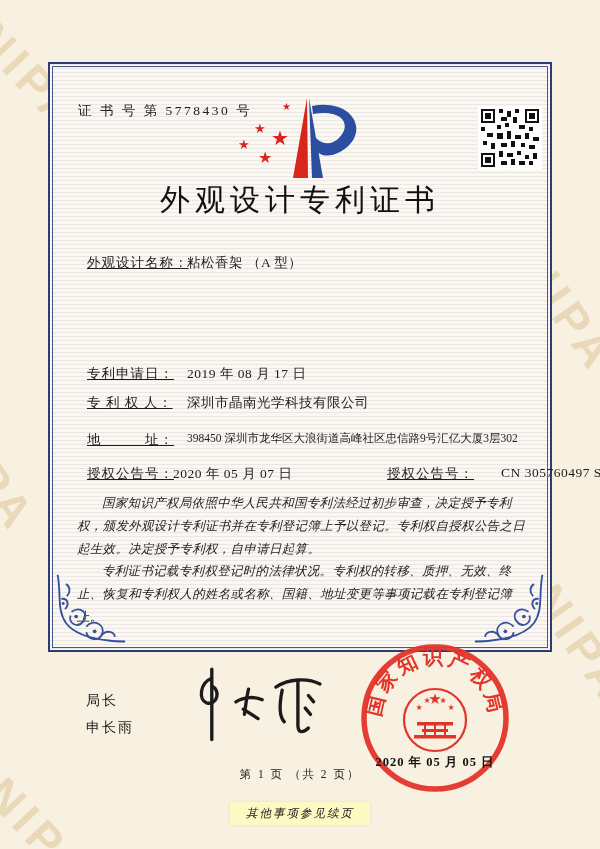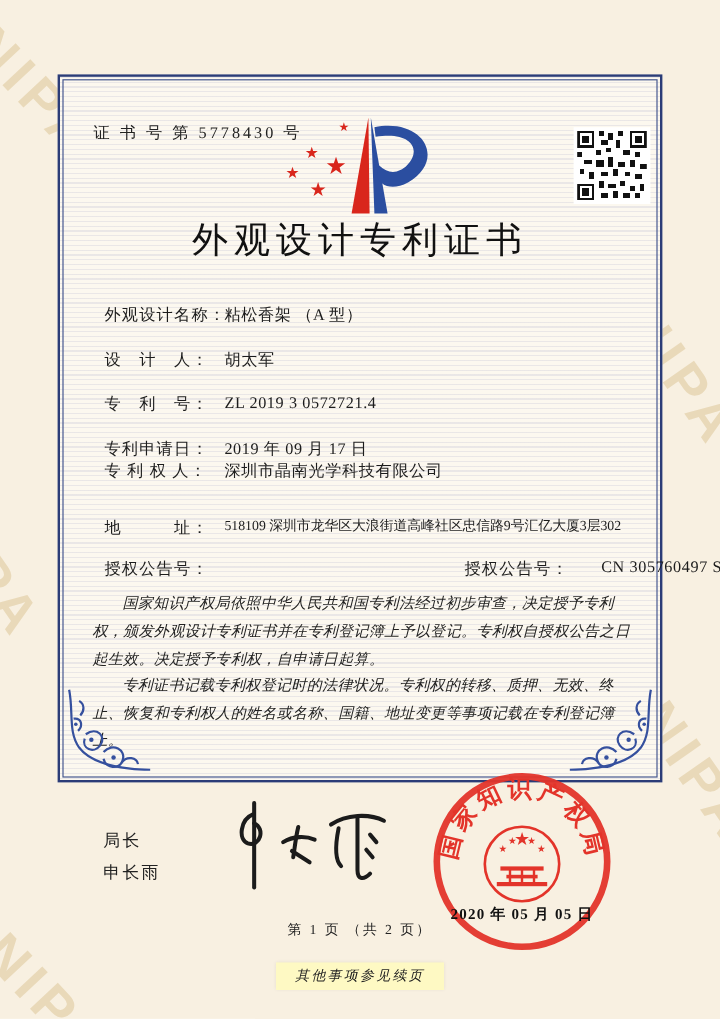--- a/index.html
+++ b/index.html
@@ -44,24 +44,24 @@
   }
   .logo{position:absolute;left:50%;top:30px;transform:translateX(-50%);width:140px;height:88px;}
   .qr{position:absolute;left:428px;top:42px;width:64px;height:64px;background:#fff;padding:3px;box-sizing:border-box;}
   .qr svg{display:block;width:100%;height:100%;}
   .title{
     position:absolute;left:0;top:116px;width:100%;text-align:center;
     font-size:30px;font-weight:normal;letter-spacing:5px;color:#111;
   }
   
   .field-row{position:absolute;left:37px;font-size:13.5px;display:flex;white-space:nowrap;}
-  .f-label{width:100px;flex:0 0 auto;letter-spacing:1px;}
+  .f-label{width:100px;flex:0 0 auto;letter-spacing:1px;text-decoration:underline;}
   .f-value{letter-spacing:0.5px;}
   .row1{top:190px}.row2{top:227px}.row3{top:264px}.row4{top:301px}
-  .row5{top:320px}.row6{top:367px}.row6 .f-value{font-size:11.5px;letter-spacing:0;}
+  .row5{top:330px}.row6{top:367px}.row6 .f-value{font-size:11.5px;letter-spacing:0;}
   .row7{top:401px}
   .pair2{position:absolute;left:300px;top:0;display:flex;gap:28px;}
   .row7 .f-label{width:86px;}
   
   .body-text{
     position:absolute;left:27px;top:428px;width:452px;
     font-size:12.5px;line-height:1.82;font-style:italic;color:#222;
     letter-spacing:0.3px;
   }
   .body-text p{margin:0;text-indent:2em;}
@@ -165,42 +165,35 @@
       </g>
     </svg>
   </div>
 
   <div class="title">外观设计专利证书</div>
 
   <div class="field-row row1">
     <span class="f-label">外观设计名称：</span>
     <span class="f-value">粘松香架 （A 型）</span>
   </div>
-  <div class="field-row row2">
-    <span class="f-label">设　计　人：</span>
-    <span class="f-value">胡太军</span>
-  </div>
-  <div class="field-row row3">
-    <span class="f-label">专　利　号：</span>
-    <span class="f-value">ZL 2019 3 0572721.4</span>
-  </div>
   <div class="field-row row4">
     <span class="f-label">专利申请日：</span>
-    <span class="f-value">2019 年 09 月 17 日</span>
+    <span class="f-value">2019 年 08 月 17 日</span>
   </div>
   <div class="field-row row5">
     <span class="f-label">专 利 权 人：</span>
     <span class="f-value">深圳市晶南光学科技有限公司</span>
   </div>
   <div class="field-row row6">
     <span class="f-label">地　　　址：</span>
-    <span class="f-value">518109 深圳市龙华区大浪街道高峰社区忠信路9号汇亿大厦3层302</span>
+    <span class="f-value">398450 深圳市龙华区大浪街道高峰社区忠信路9号汇亿大厦3层302</span>
   </div>
   <div class="field-row row7">
     <span class="f-label">授权公告号：</span>
+    <span class="f-value">2020 年 05 月 07 日</span>
     <span class="pair2">
       <span class="f-label">授权公告号：</span>
       <span class="f-value">CN 305760497 S</span>
     </span>
   </div>
 
   <div class="body-text">
     <p>国家知识产权局依照中华人民共和国专利法经过初步审查，决定授予专利权，颁发外观设计专利证书并在专利登记簿上予以登记。专利权自授权公告之日起生效。决定授予专利权，自申请日起算。</p>
     <p>专利证书记载专利权登记时的法律状况。专利权的转移、质押、无效、终止、恢复和专利权人的姓名或名称、国籍、地址变更等事项记载在专利登记簿上。</p>
   </div>

